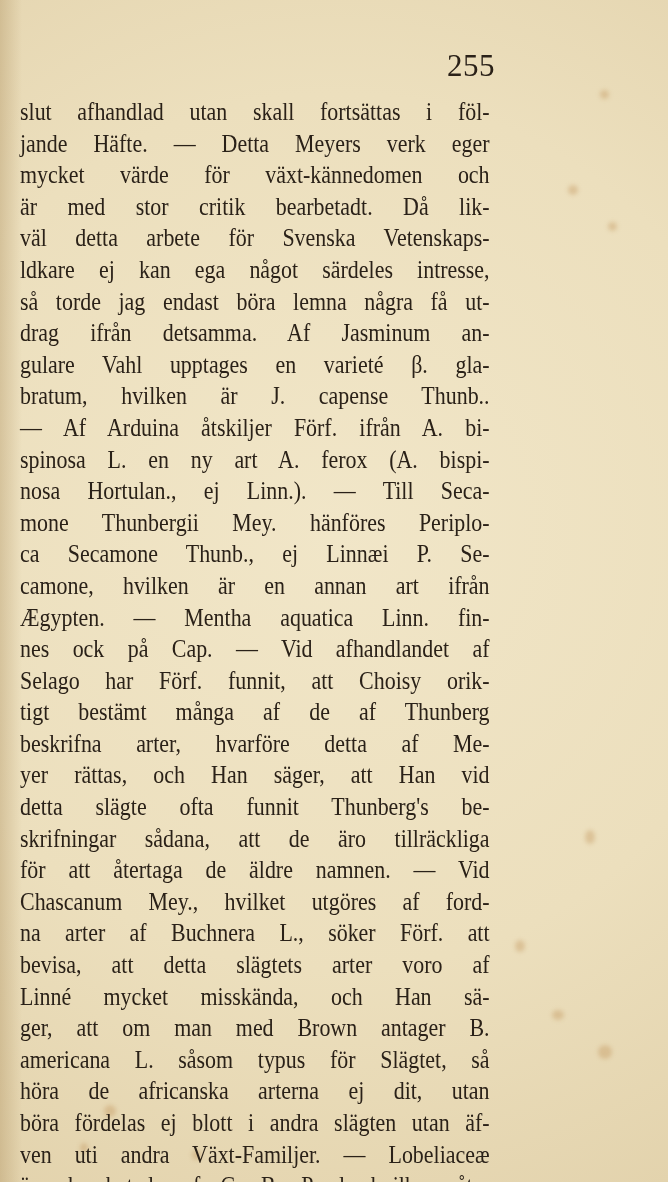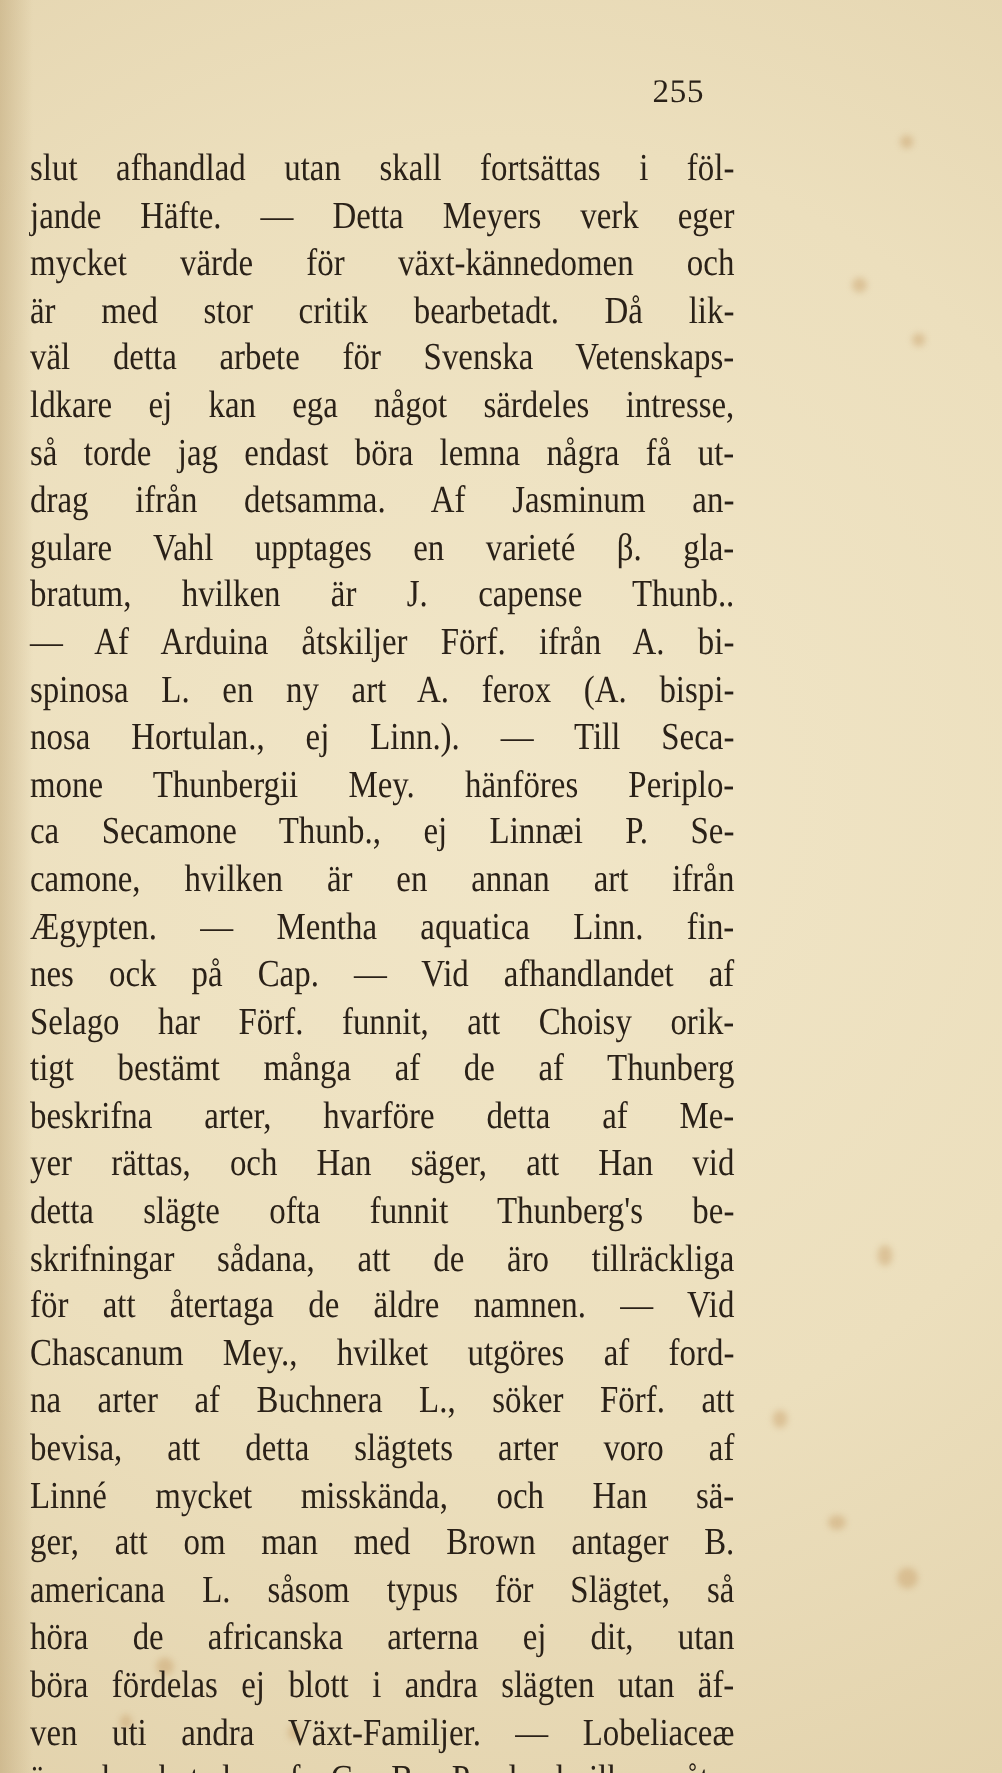--- a/index.html
+++ b/index.html
@@ -24,23 +24,23 @@
       background: linear-gradient(to right, rgba(170,140,90,0.35), rgba(170,140,90,0));
     }
     .foxing {
       position: absolute;
       border-radius: 50%;
       background: rgba(190,140,80,0.35);
       filter: blur(2px);
     }
     .page-number {
       position: absolute;
-      left: 435px;
+      left: 447px;
       top: 48px;
-      font-size: 22px;
+      font-size: 31px;
       letter-spacing: 0.5px;
     }
     .text-block {
       position: absolute;
       left: 20px;
       top: 96px;
       width: 470px;
     }
     .line {
       height: 31.6px;

